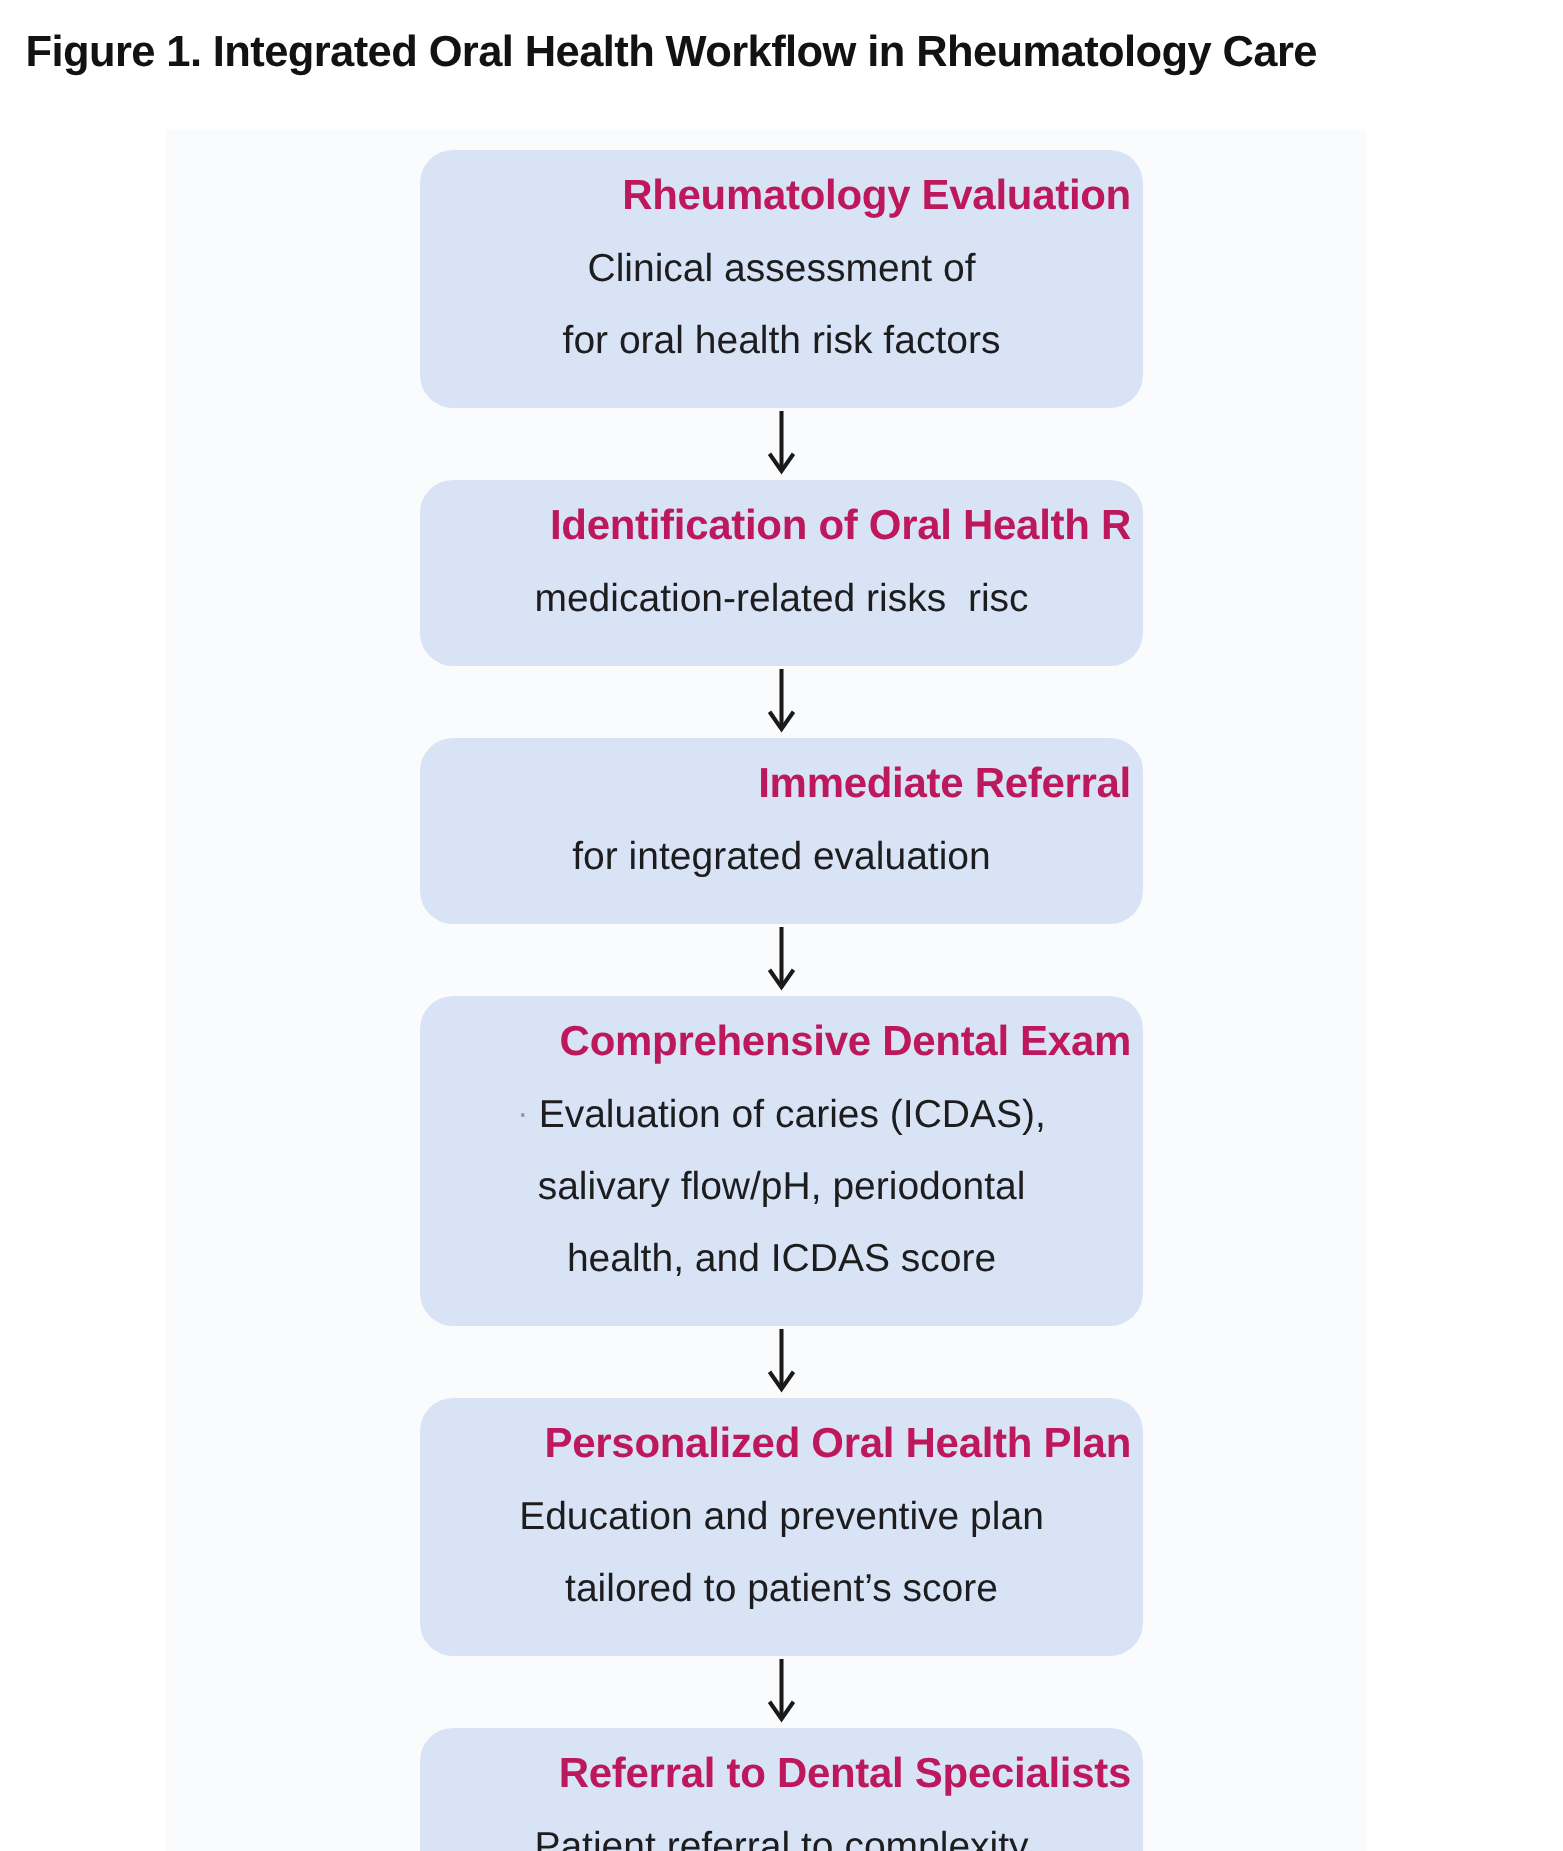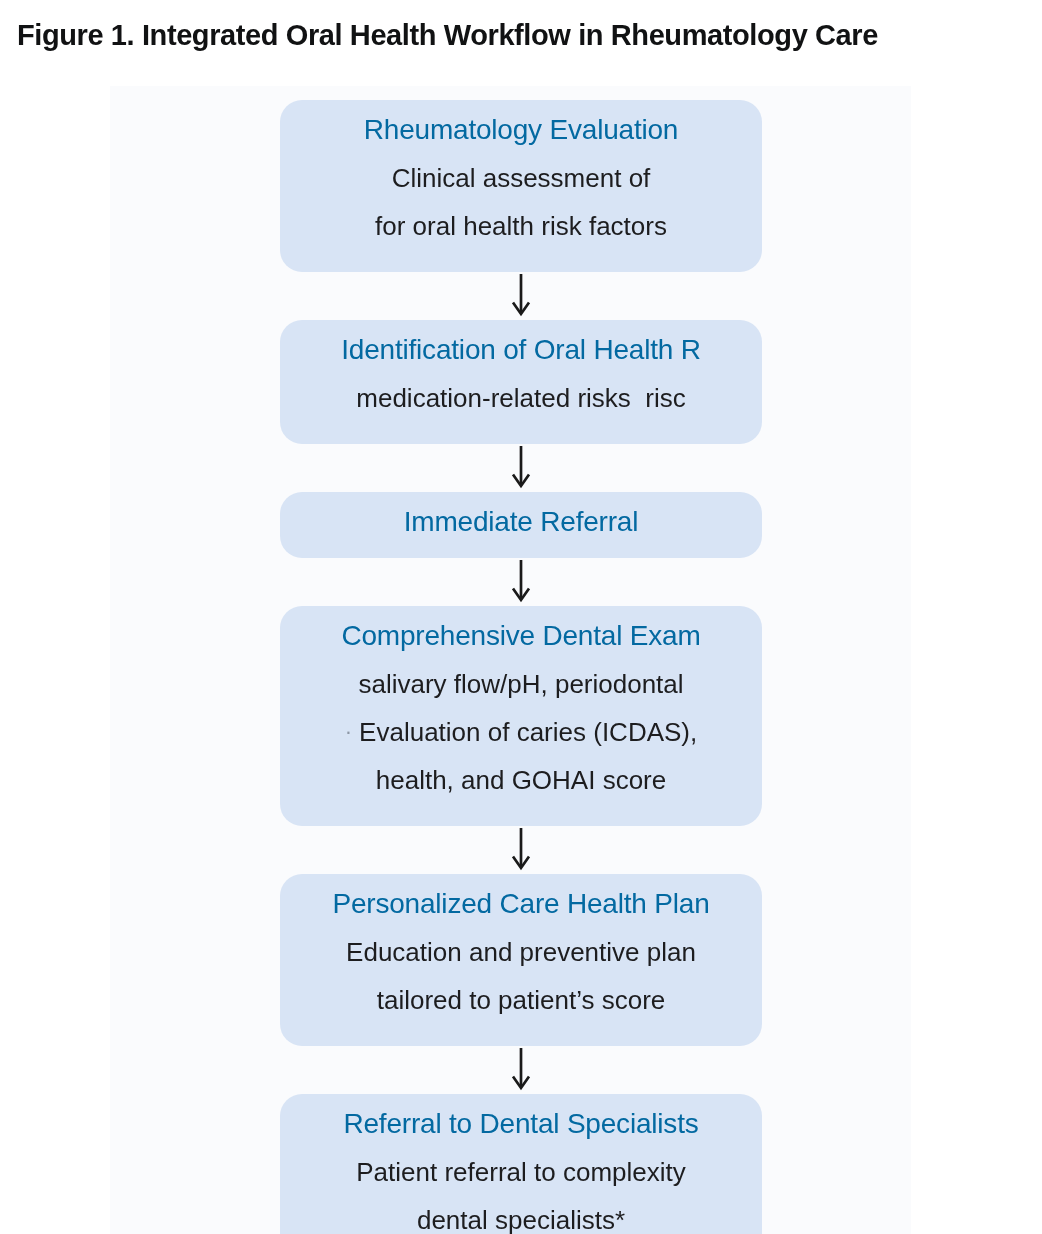--- a/index.html
+++ b/index.html
@@ -49,23 +49,24 @@
     width: 482px;
     background: #d8e4f5;
     border-radius: 22px;
     text-align: center;
     padding: 13px 8px 15px 8px;
   }
   .box h2 {
     margin: 0 0 4px 0;
     font-size: 28px;
     line-height: 34px;
-    font-weight: 400;
-    color: #0369a1;
+    font-weight: 700;
+    color: #be185d;
     letter-spacing: -0.2px;
+    text-align: right;
   }
   .box p {
     margin: 14px;
     font-size: 26px;
     line-height: 34px;
     font-weight: 400;
     color: #1d1d1f;
     white-space: pre-wrap;
   }
   .dim-bullet {
@@ -122,41 +123,42 @@
       <p>medication-related risks  risc</p>
     </section>
 
     <svg class="arrow" width="26" height="46" viewBox="0 0 26 46">
       <line x1="13" y1="1" x2="13" y2="39"></line>
       <polyline points="5,29.5 13,41 21,29.5"></polyline>
     </svg>
 
     <section class="box">
       <h2>Immediate Referral</h2>
+      <p>for integrated evaluation</p>
     </section>
 
     <svg class="arrow" width="26" height="46" viewBox="0 0 26 46">
       <line x1="13" y1="1" x2="13" y2="39"></line>
       <polyline points="5,29.5 13,41 21,29.5"></polyline>
     </svg>
 
     <section class="box">
       <h2>Comprehensive Dental Exam</h2>
+      <p><span class="dim-bullet">·</span><span>Evaluation of caries (ICDAS),</span></p>
       <p>salivary flow/pH, periodontal</p>
-      <p><span class="dim-bullet">·</span><span>Evaluation of caries (ICDAS),</span></p>
-      <p>health, and GOHAI score</p>
+      <p>health, and ICDAS score</p>
     </section>
 
     <svg class="arrow" width="26" height="46" viewBox="0 0 26 46">
       <line x1="13" y1="1" x2="13" y2="39"></line>
       <polyline points="5,29.5 13,41 21,29.5"></polyline>
     </svg>
 
     <section class="box">
-      <h2>Personalized Care Health Plan</h2>
+      <h2>Personalized Oral Health Plan</h2>
       <p>Education and preventive plan</p>
       <p>tailored to patient’s score</p>
     </section>
 
     <svg class="arrow" width="26" height="46" viewBox="0 0 26 46">
       <line x1="13" y1="1" x2="13" y2="39"></line>
       <polyline points="5,29.5 13,41 21,29.5"></polyline>
     </svg>
 
     <section class="box last-box">

